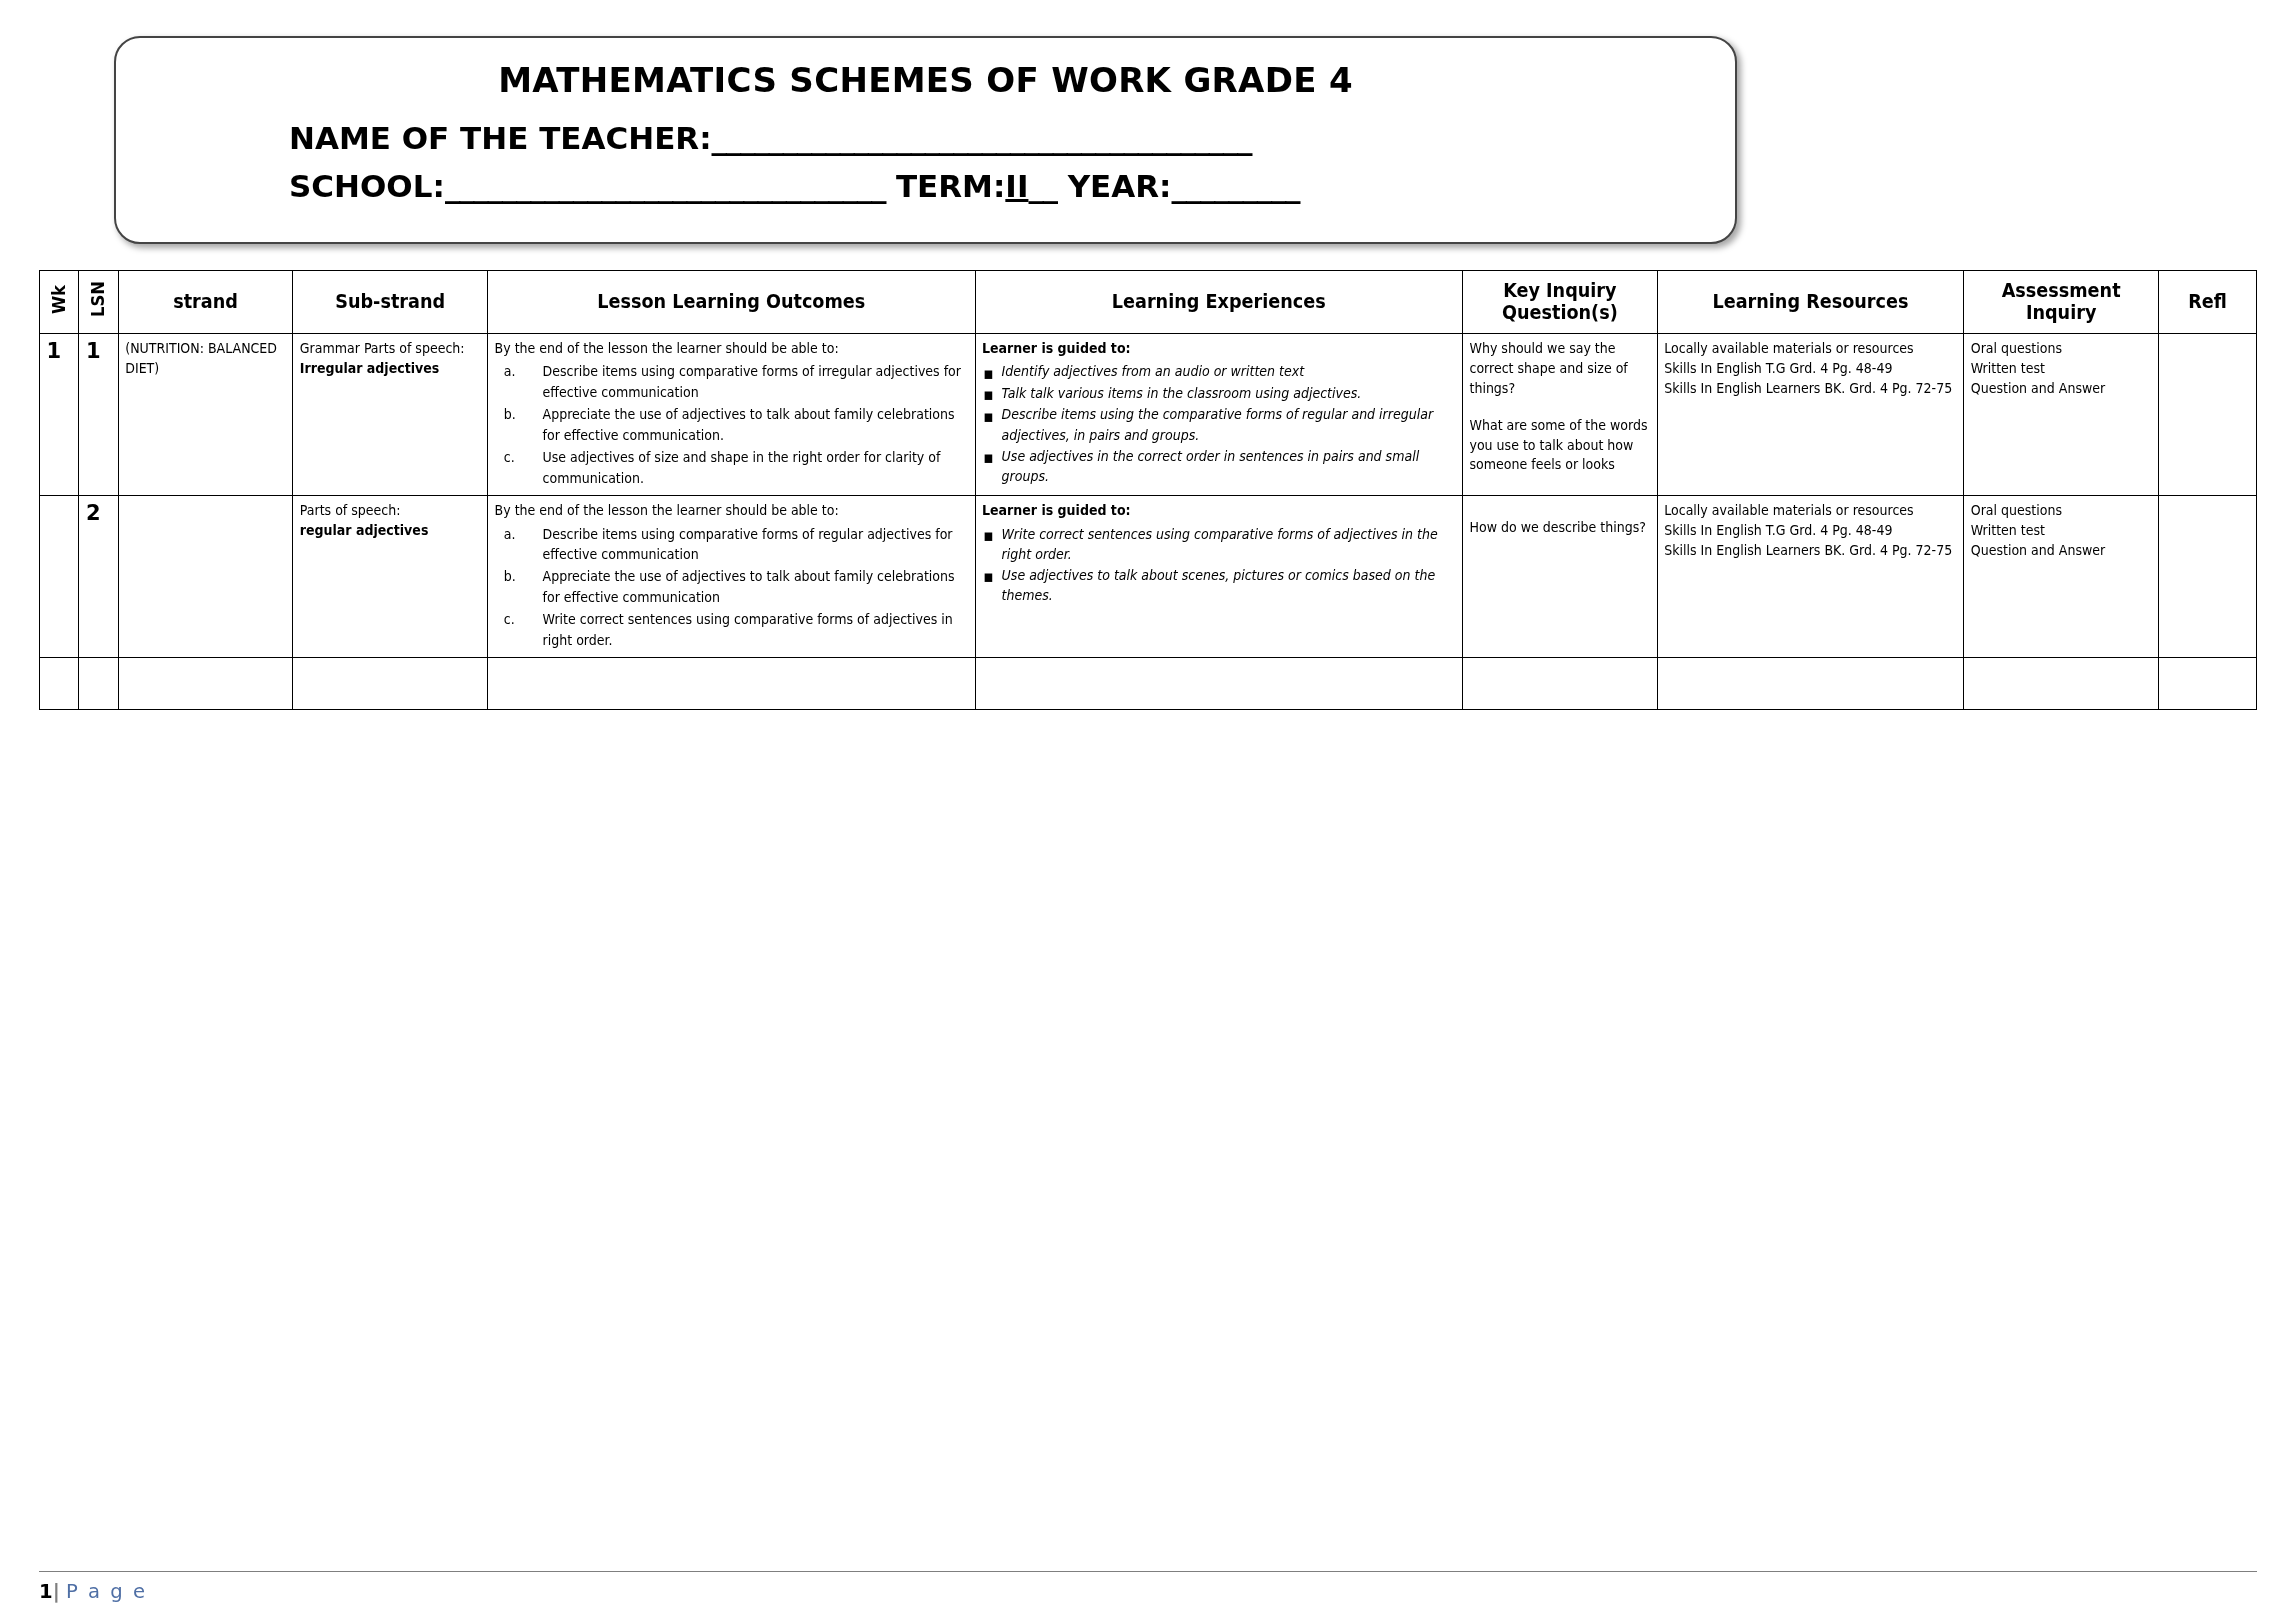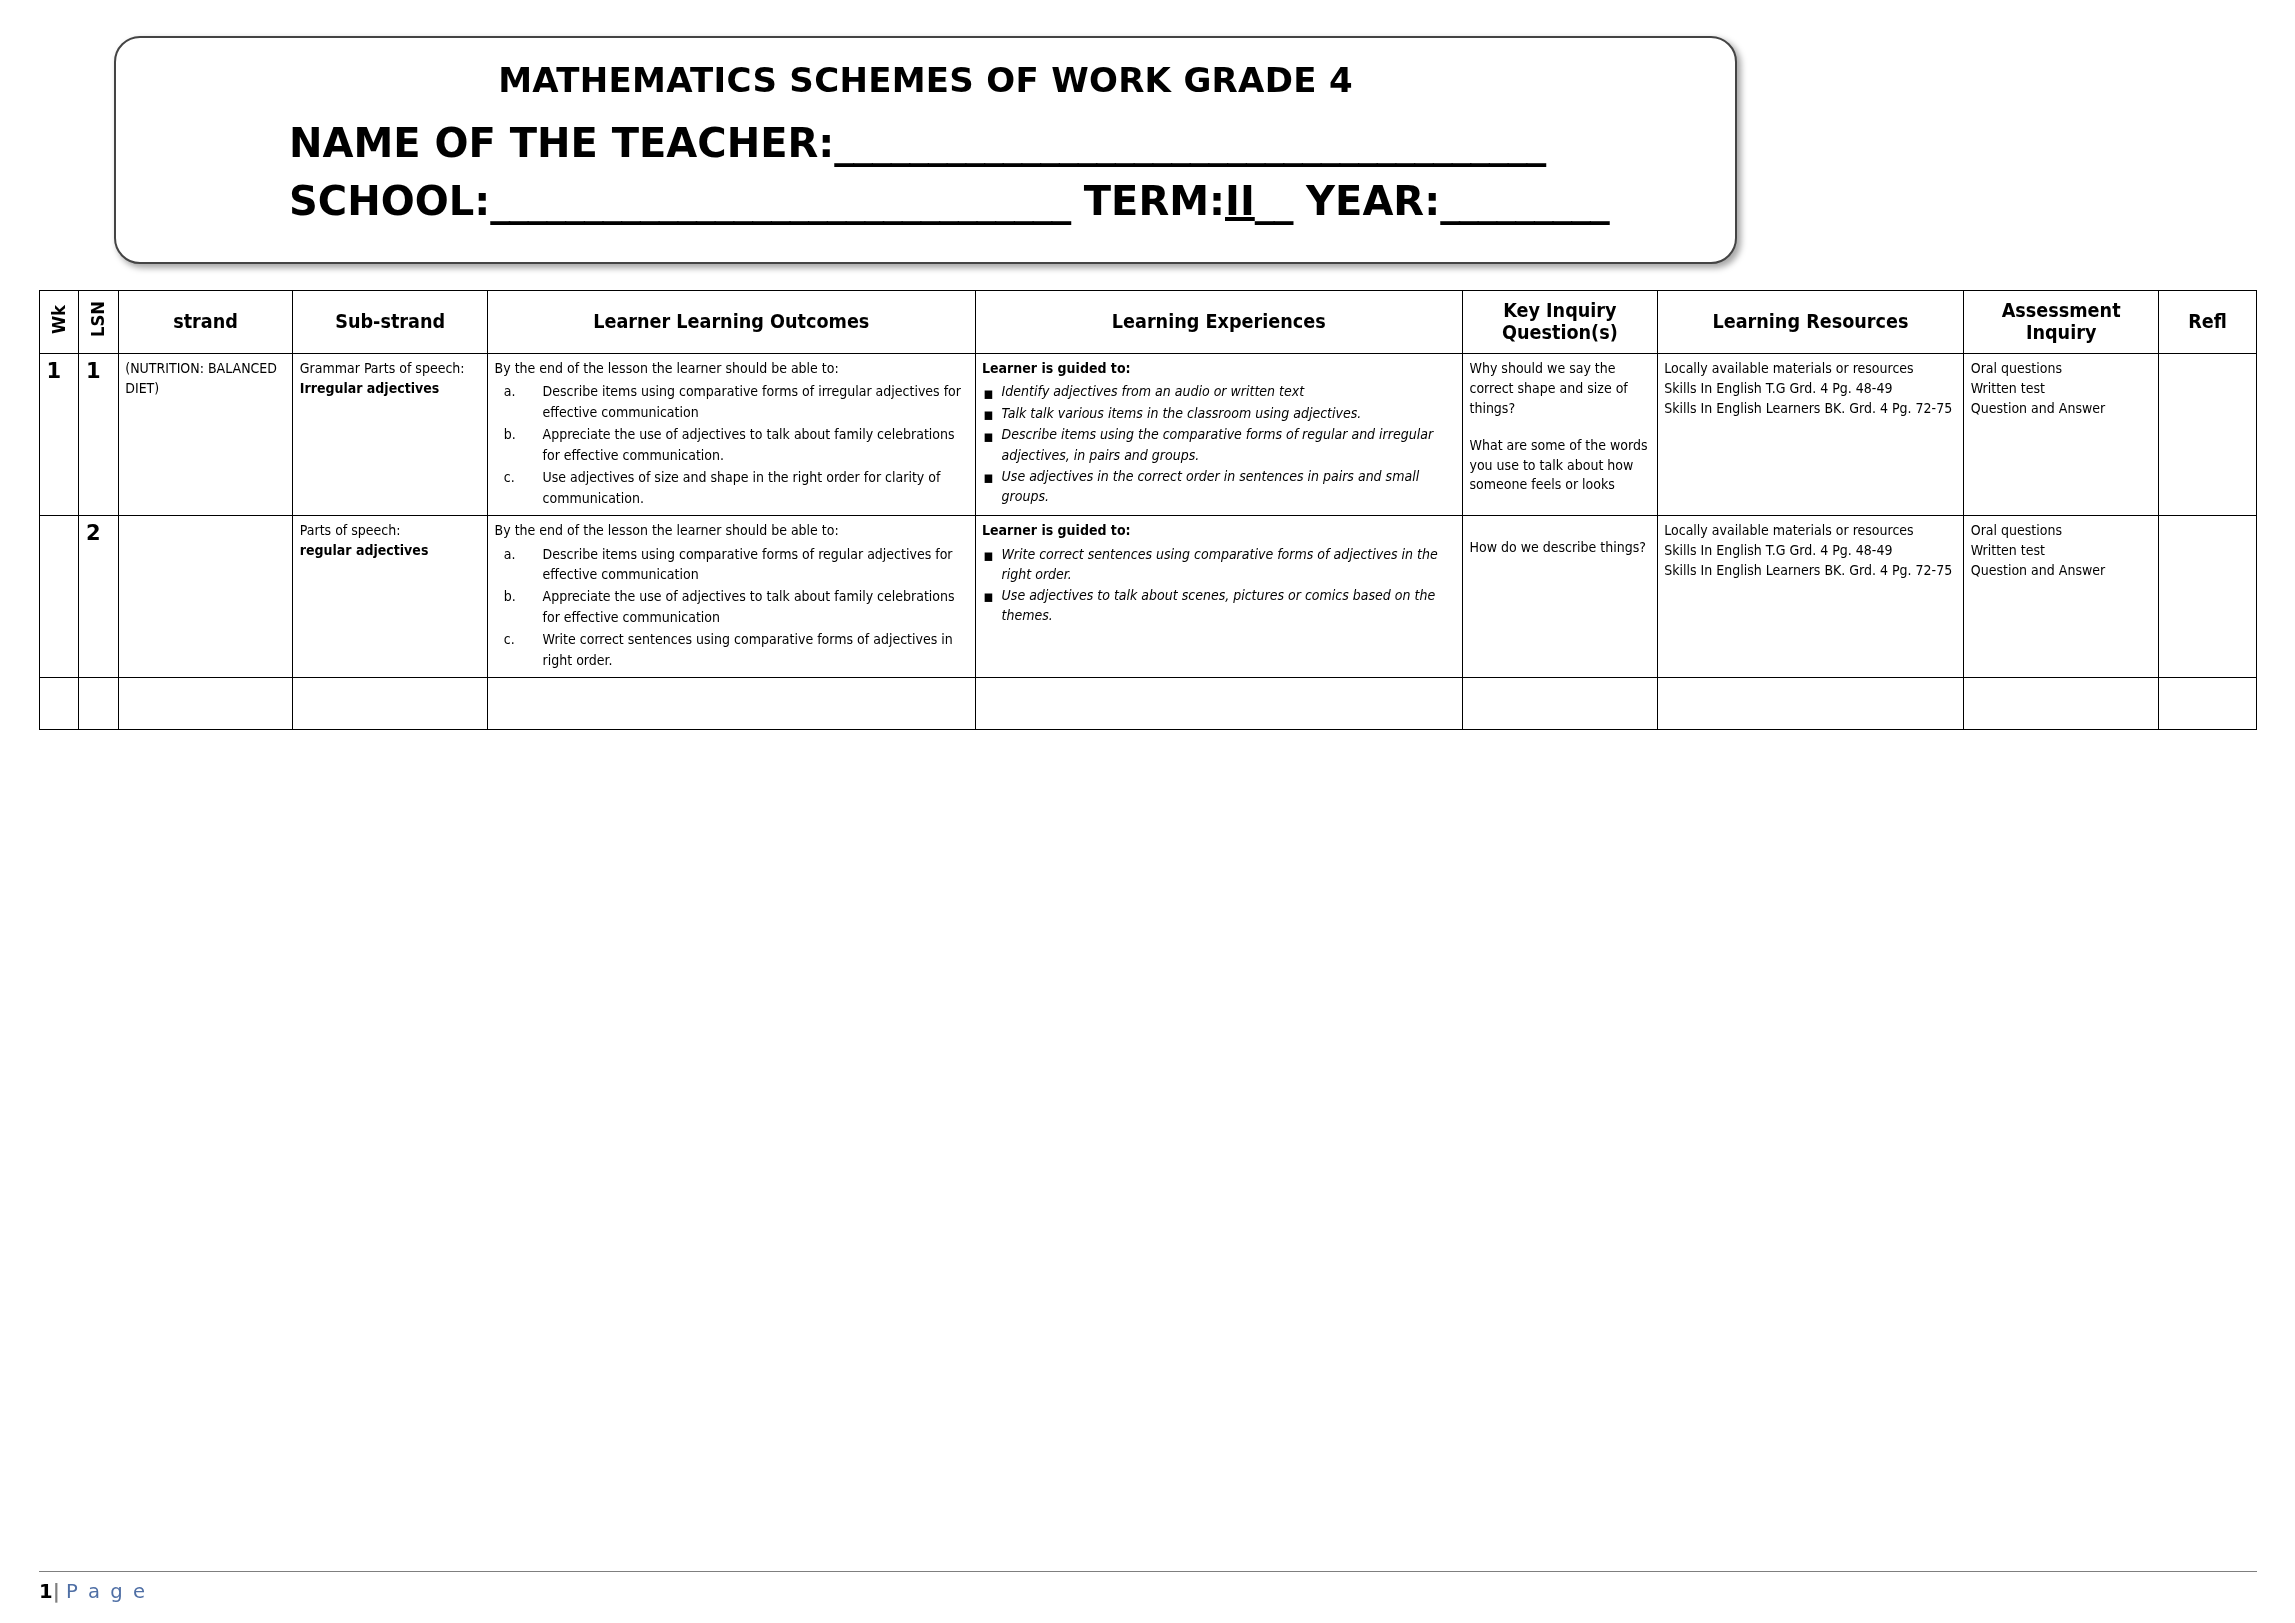--- a/index.html
+++ b/index.html
@@ -38,21 +38,21 @@
     text-align: center;
     font-family: "DejaVu Sans", sans-serif;
     font-weight: bold;
     font-size: 34px;
     letter-spacing: 0.3px;
     margin: 5.2px 0 19.6px 0;
   }
   .hdr-line {
     font-family: "DejaVu Sans", sans-serif;
     font-weight: bold;
-    font-size: 40px;
+    font-size: 31px;
     margin: 0 0 11.8px 147px;
     white-space: nowrap;
   }
   .hdr-line .blank {
     letter-spacing: -1.3px;
   }
   .hdr-line.second { margin-bottom: 16px; }
   .term-val { text-decoration: underline; }
 
   
@@ -192,21 +192,21 @@
         <col class="c-lr">
       <col class="c-am">
         <col class="c-refl">
     </colgroup>
     <thead>
       <tr>
         <th><span class="vert">Wk</span></th>
         <th><span class="vert">LSN</span></th>
         <th>strand</th>
         <th>Sub-strand</th>
-        <th>Learner Learning Outcomes</th>
+        <th>Lesson Learning Outcomes</th>
         <th>Learning Experiences</th>
         <th>Key Inquiry Question(s)</th>
         <th>Learning Resources</th>
         <th>Assessment Inquiry</th>
         <th>Refl</th>
       </tr>
     </thead>
     <tbody>
 
       <tr>

